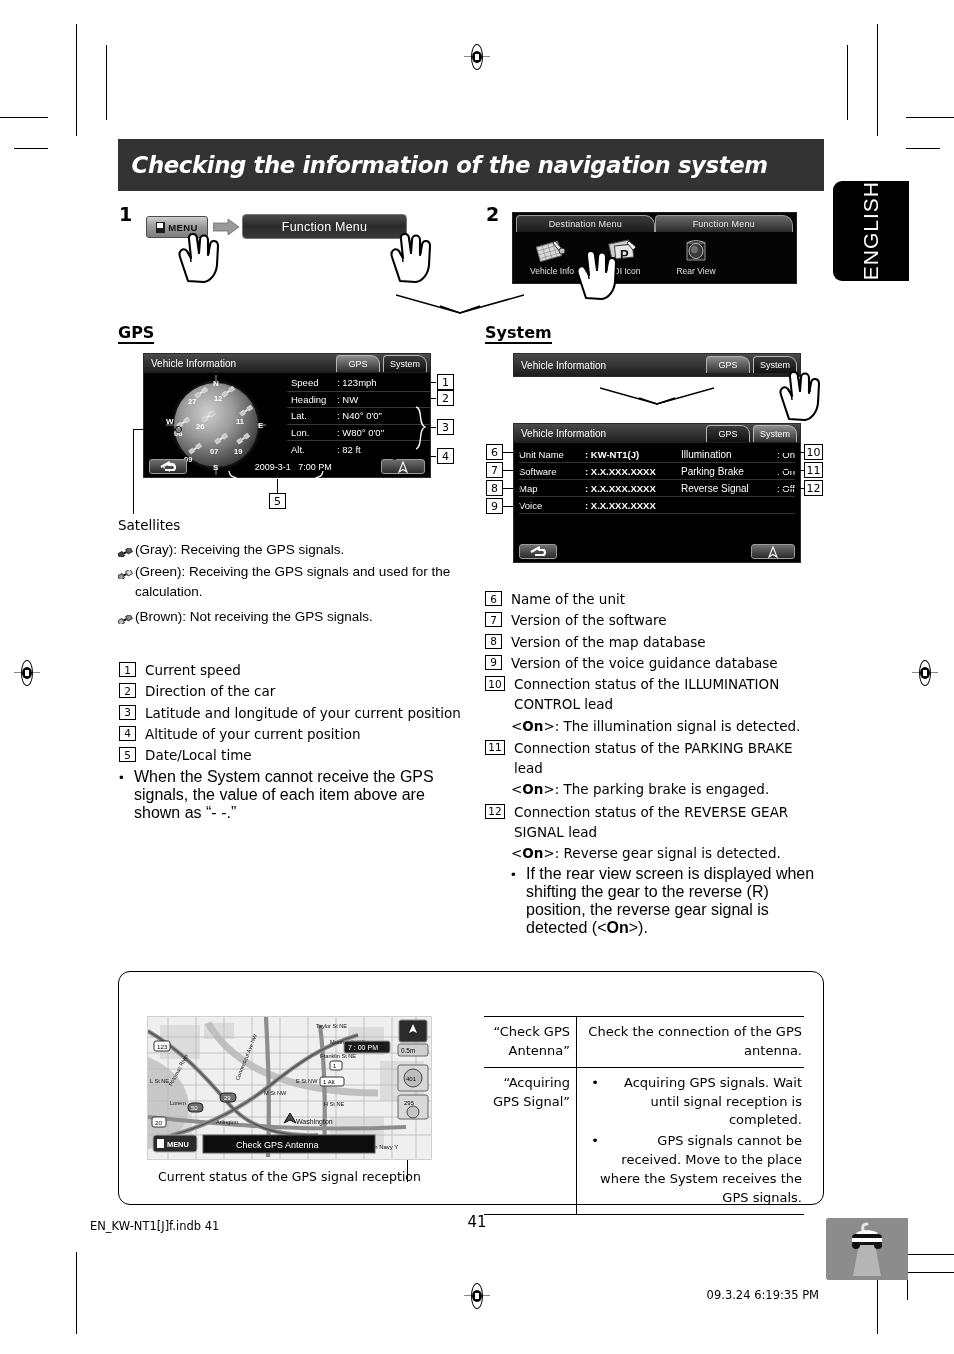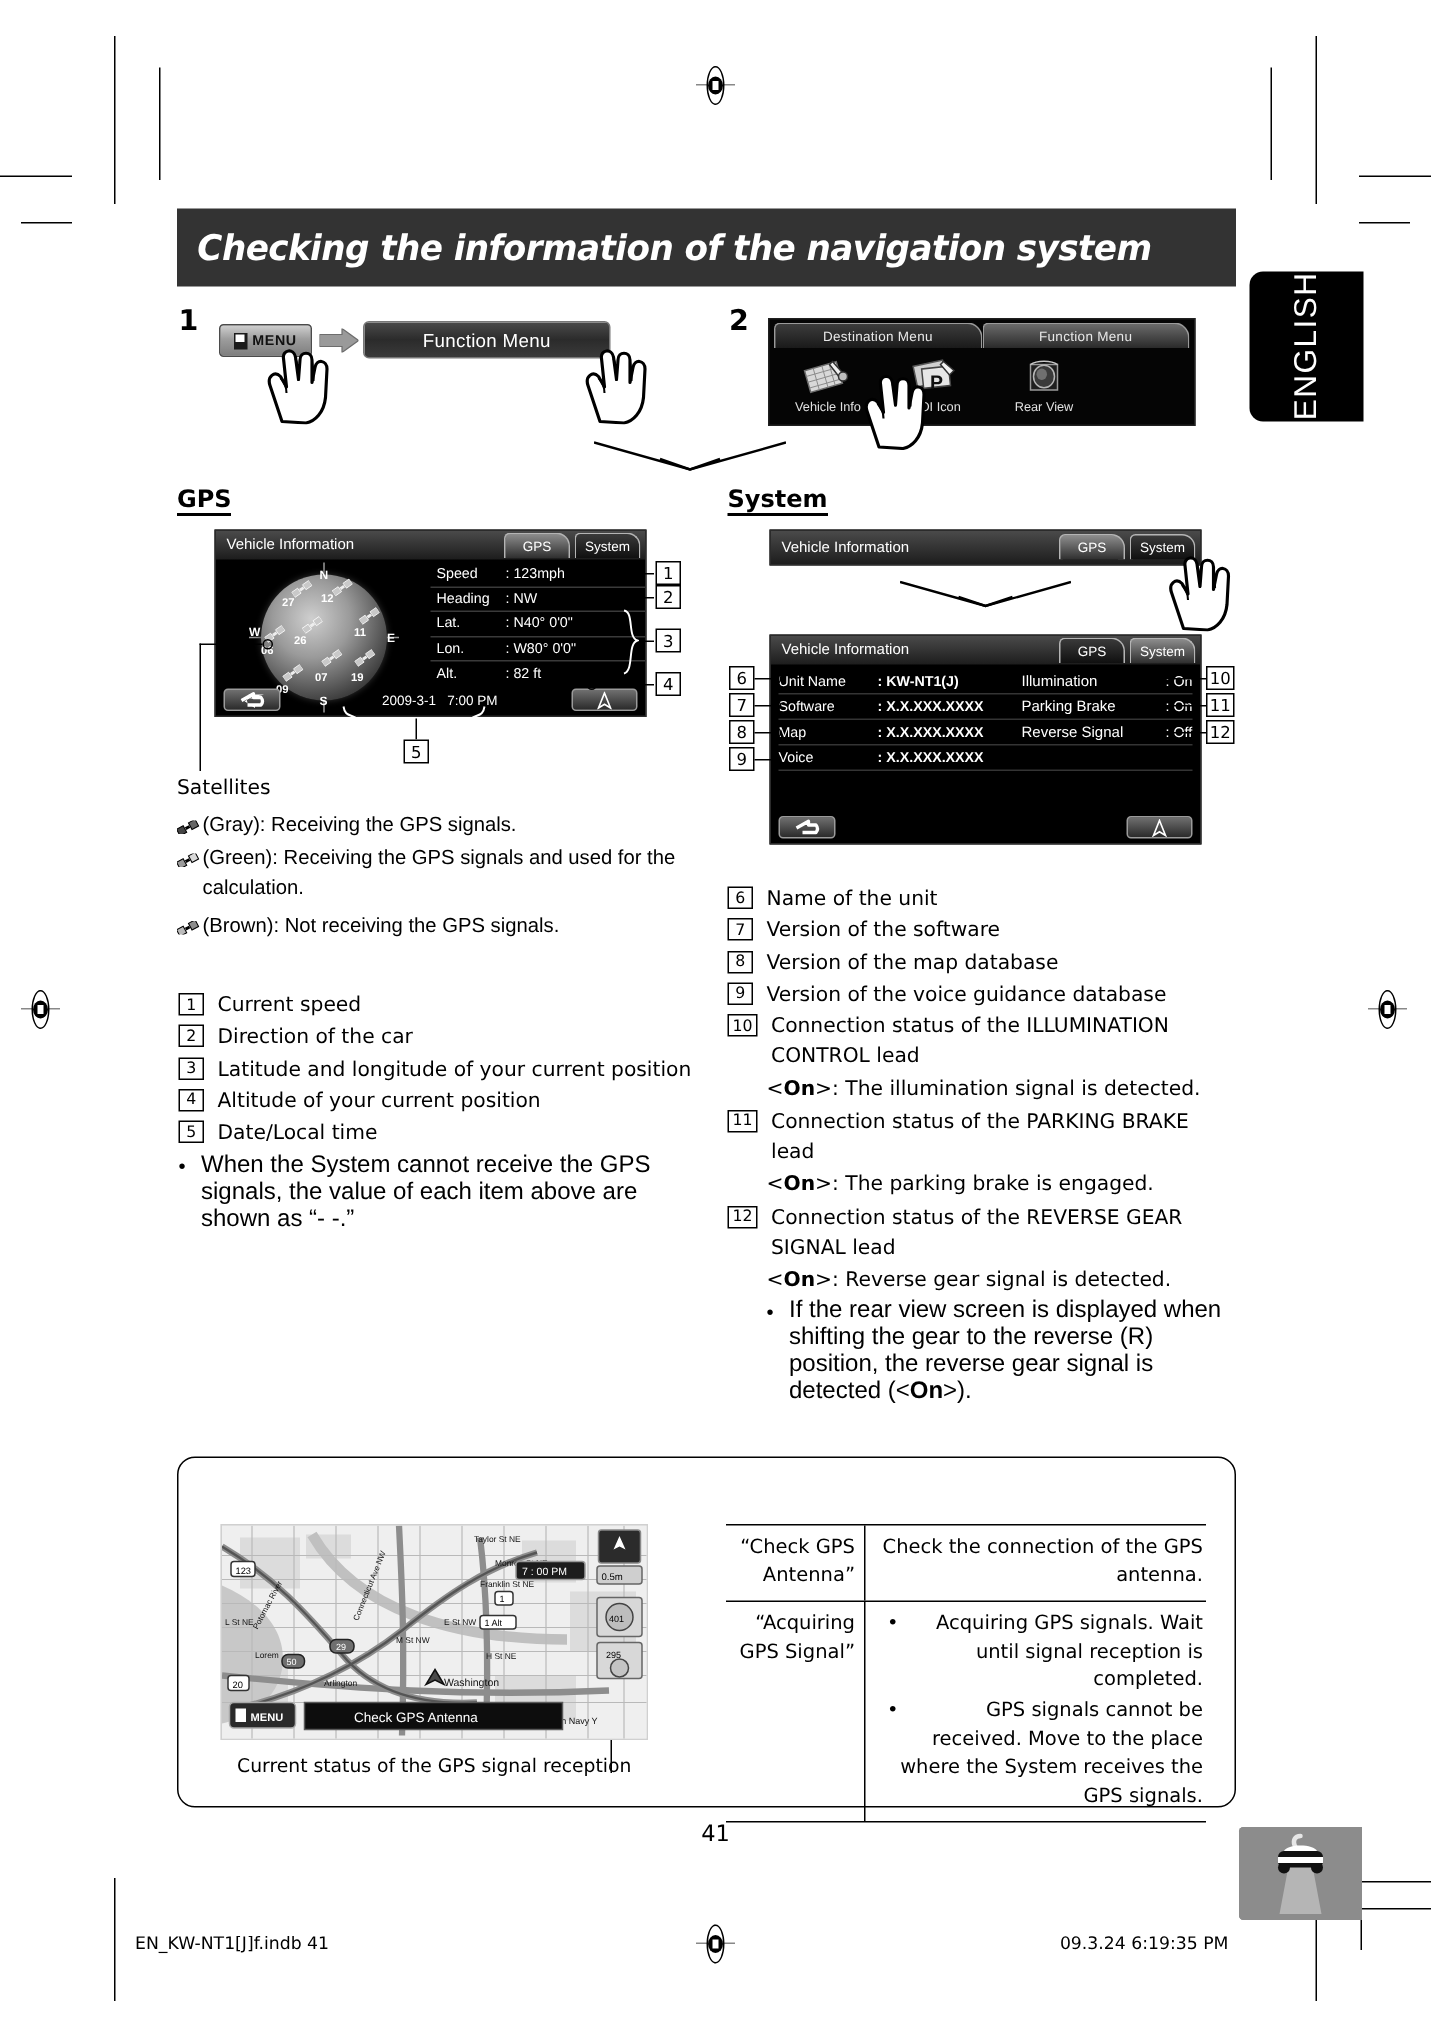--- a/index.html
+++ b/index.html
@@ -229,21 +229,21 @@
   .msgtable .cB { flex:1; padding:6px 2px 6px 10px; font-size:13px; line-height:1.45; border-left:1.4px solid #000; font-family:"DejaVu Sans", sans-serif;}
   .msgtable .cB .b { display:flex; }
   .msgtable .cB .b .d { width:12px; flex:0 0 auto;}
 
   
   .pageno { position:absolute; left:0; right:0; top:1213px; text-align:center; font-size:15px; font-family:"DejaVu Sans", sans-serif;}
   .revicon {
     position:absolute; left:826px; top:1218px; width:82px; height:62px;
     background:#8c8c8c; border-radius:3px 0 0 3px; overflow:hidden;
   }
-  .footline-l { position:absolute; left:90px; top:1288px; font-size:11.5px; font-family:"DejaVu Sans", sans-serif;}
+  .footline-l { position:absolute; left:90px; top:1219px; font-size:11.5px; font-family:"DejaVu Sans", sans-serif;}
   .footline-r { position:absolute; right:135px; top:1288px; font-size:11.5px; font-family:"DejaVu Sans", sans-serif;}
   .footrule { position:absolute; background:#000; }
 </style>
 </head>
 <body>
 
 <div class="cropmark" style="left:76px;top:24px;width:1px;height:112px;"></div>
 <div class="cropmark" style="left:106px;top:45px;width:1px;height:75px;"></div>
 <div class="cropmark" style="left:0px;top:117px;width:48px;height:1px;"></div>
 <div class="cropmark" style="left:14px;top:148px;width:34px;height:1px;"></div>

